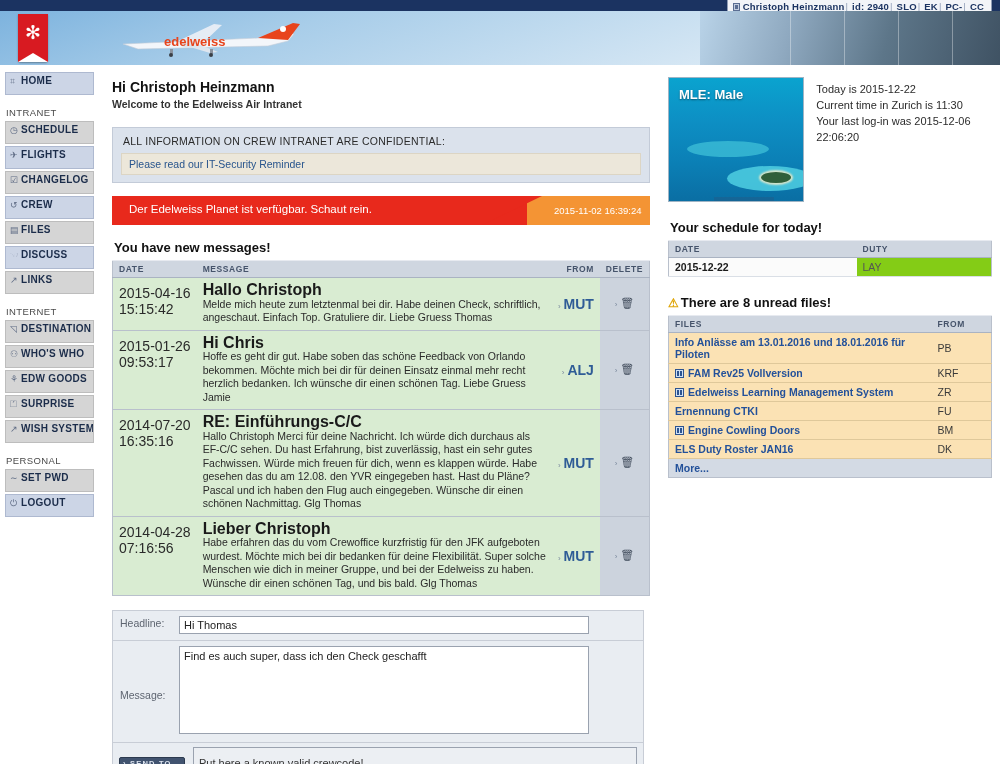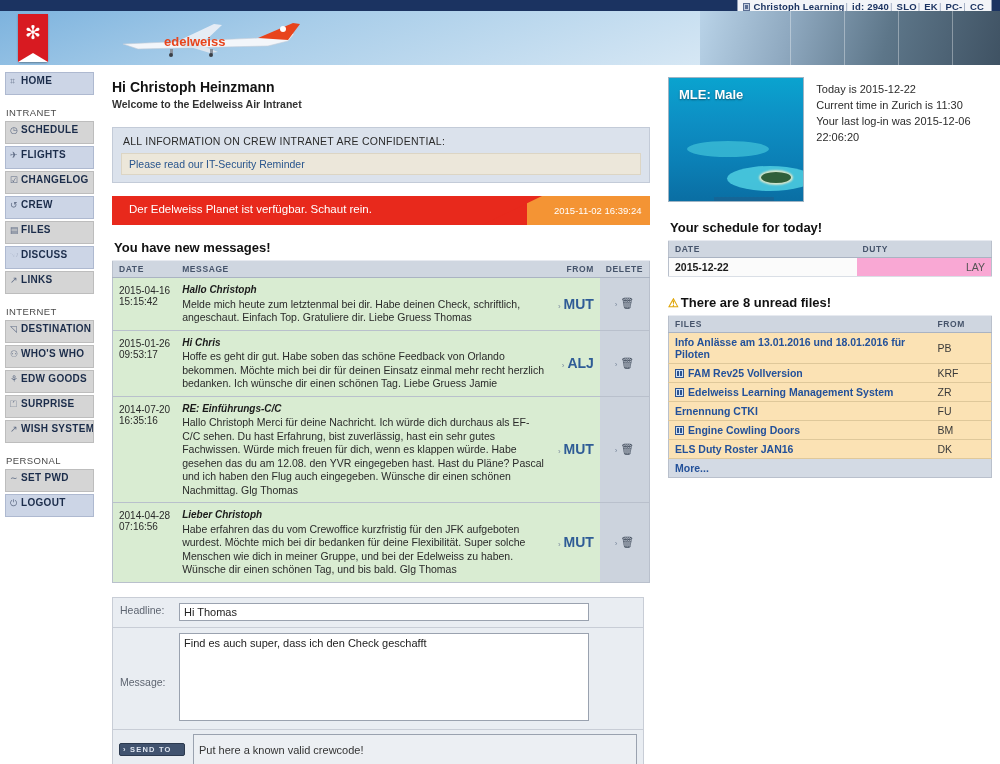--- a/index.html
+++ b/index.html
@@ -130,23 +130,23 @@
   table.grid { width:100%; border-collapse:collapse; }
   table.grid th {
     background:#cfd6e0; color:#46546b; font-size:8.5px; letter-spacing:.6px;
     text-align:left; padding:3px 6px; font-weight:bold;
     border-bottom:1px solid #aab3c2;
     border-top:1px solid #e7eaf0;
   }
   .msg-table { border:1px solid #b9c0cc; }
   .msg-table td { padding:5px 6px; vertical-align:top; font-size:10.5px; }
   .msg-table tr.row td { background:#d9ecd2; border-bottom:1px solid #b9c0cc; color:#2a2a2a; }
-  .msg-table td.c-date { width:62px; color:#3b3b3b; font-size:10px; padding-top:7px; white-space:nowrap;}
+  .msg-table td.c-date { width:62px; color:#3b3b3b; font-size:14px; padding-top:7px; white-space:nowrap;}
   .msg-table td.c-msg  { line-height:13.5px; }
-  .msg-table td.c-msg b { display:block; color:#1a1a1a; font-size:10px; margin-bottom:1px;font-style:italic;}
+  .msg-table td.c-msg b { display:block; color:#1a1a1a; font-size:16px; margin-bottom:1px;}
   .msg-table td.c-from { width:40px; text-align:right; vertical-align:middle; white-space:nowrap;}
   .msg-table td.c-del  { width:30px; text-align:center; vertical-align:middle; background:#ccd3dd !important; }
   .from-lnk { color:#2f5c96; font-weight:bold; font-size:14px; text-decoration:none; }
   .chev { color:#7c8a9e; font-size:8px; }
   .trash { color:#3f4a5a; font-size:11px; }
 
   
   .compose { margin-top:14px; border:1px solid #c8cdd6; background:#e9edf2; width:532px; }
   .crow { display:flex; border-bottom:1px solid #c8cdd6; }
   .crow:last-child { border-bottom:none; }
@@ -198,21 +198,21 @@
   }
   .dest-img .caption{
     position:absolute; left:10px; top:9px; color:#fff; font-size:13px; font-weight:bold;
     text-shadow:0 1px 2px rgba(0,0,0,.45);
   }
   .dest-info { padding-top:4px; font-size:11px; color:#2b2b2b; line-height:16px; }
 
   .sched-table { border:1px solid #b9c0cc; }
   .sched-table td { padding:3px 6px; font-size:10.5px; border-bottom:1px solid #dadfe6; }
   .sched-table td.d { font-weight:bold; color:#1a1a1a; background:#fbfbfb; }
-  .sched-table td.u { color:#555; background:#f9a8d4;text-align:right; }
+  .sched-table td.u { color:#555; background:#84cc16; }
   .sched-head-duty { width:135px; }
 
   .unread-h { font-size:13px; margin:18px 0 5px 0; color:#111; }
   .warn-ico { display:inline-block; margin-right:2px; font-size:12px; color:#e0a70b; }
 
   .files-table { border:1px solid #b9c0cc; }
   .files-table td { padding:3px 6px; font-size:10.5px; border-bottom:1px solid #dfc89a; }
   .files-table tr.f td { background:#fbe2b4; }
   .files-table tr.f td.name a { color:#23519a; font-weight:bold; text-decoration:none; }
   .files-table tr.f td.frm { color:#3a3a3a; width:60px; }
@@ -223,21 +223,21 @@
     border:1px solid #2d5490; background:#cfe0f4; vertical-align:-1px; position:relative;
   }
   .fileico::before{content:"";position:absolute;left:1px;top:1px;width:2px;height:5px;background:#2d5490;}
   .fileico::after{content:"";position:absolute;left:4px;top:1px;width:2px;height:5px;background:#2d5490;}
 </style>
 </head>
 <body>
 
 <div id="topbar"></div>
 <div id="userbox">
-  <span class="mini-ico"></span><span>Christoph Learning</span><span class="sep">|</span> <span>id: 2940</span><span class="sep">|</span> <span class="lnk">SLO</span><span class="sep">|</span> <span class="lnk">EK</span><span class="sep">|</span> <span class="lnk">PC-</span><span class="sep">|</span> <span class="lnk">CC</span>
+  <span class="mini-ico"></span><span>Christoph Heinzmann</span><span class="sep">|</span> <span>id: 2940</span><span class="sep">|</span> <span class="lnk">SLO</span><span class="sep">|</span> <span class="lnk">EK</span><span class="sep">|</span> <span class="lnk">PC-</span><span class="sep">|</span> <span class="lnk">CC</span>
 </div>
 
 <div id="header">
   <div class="sky"></div>
   <div class="glassbld">
     <i style="left:30%"></i>
       <i style="left:48%"></i>
       <i style="left:66%"></i>
       <i style="left:84%"></i>
   </div>

